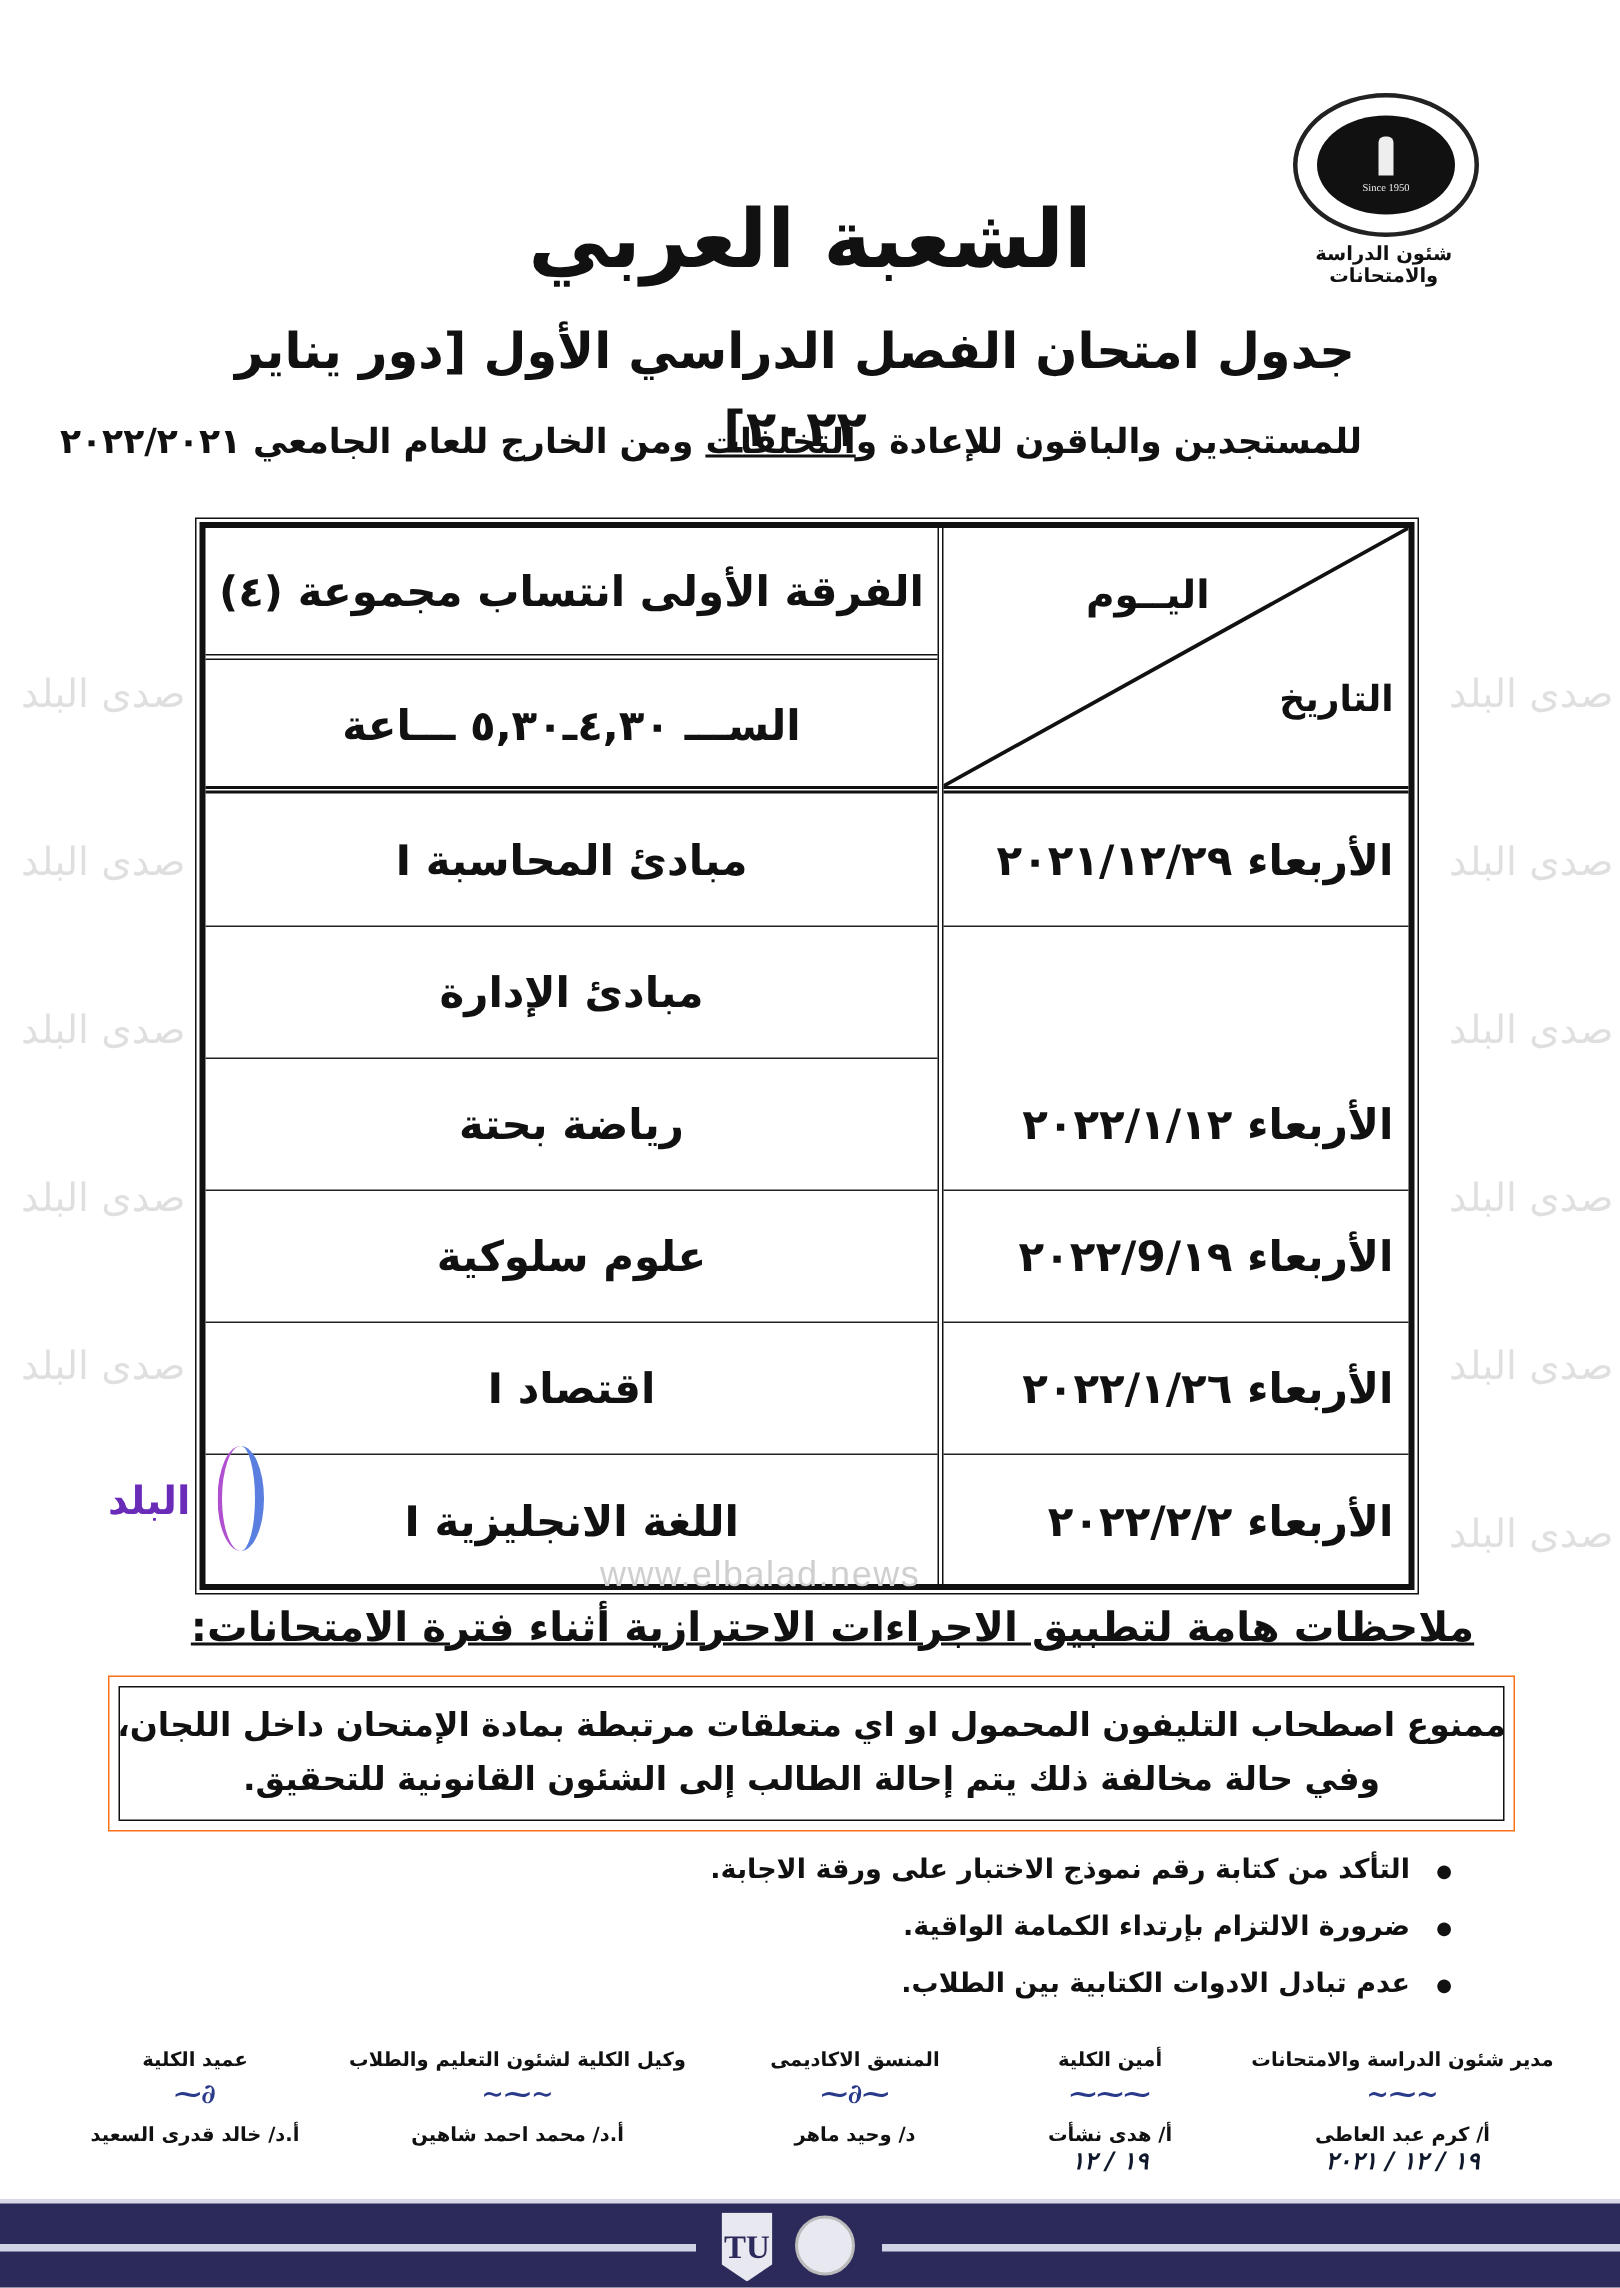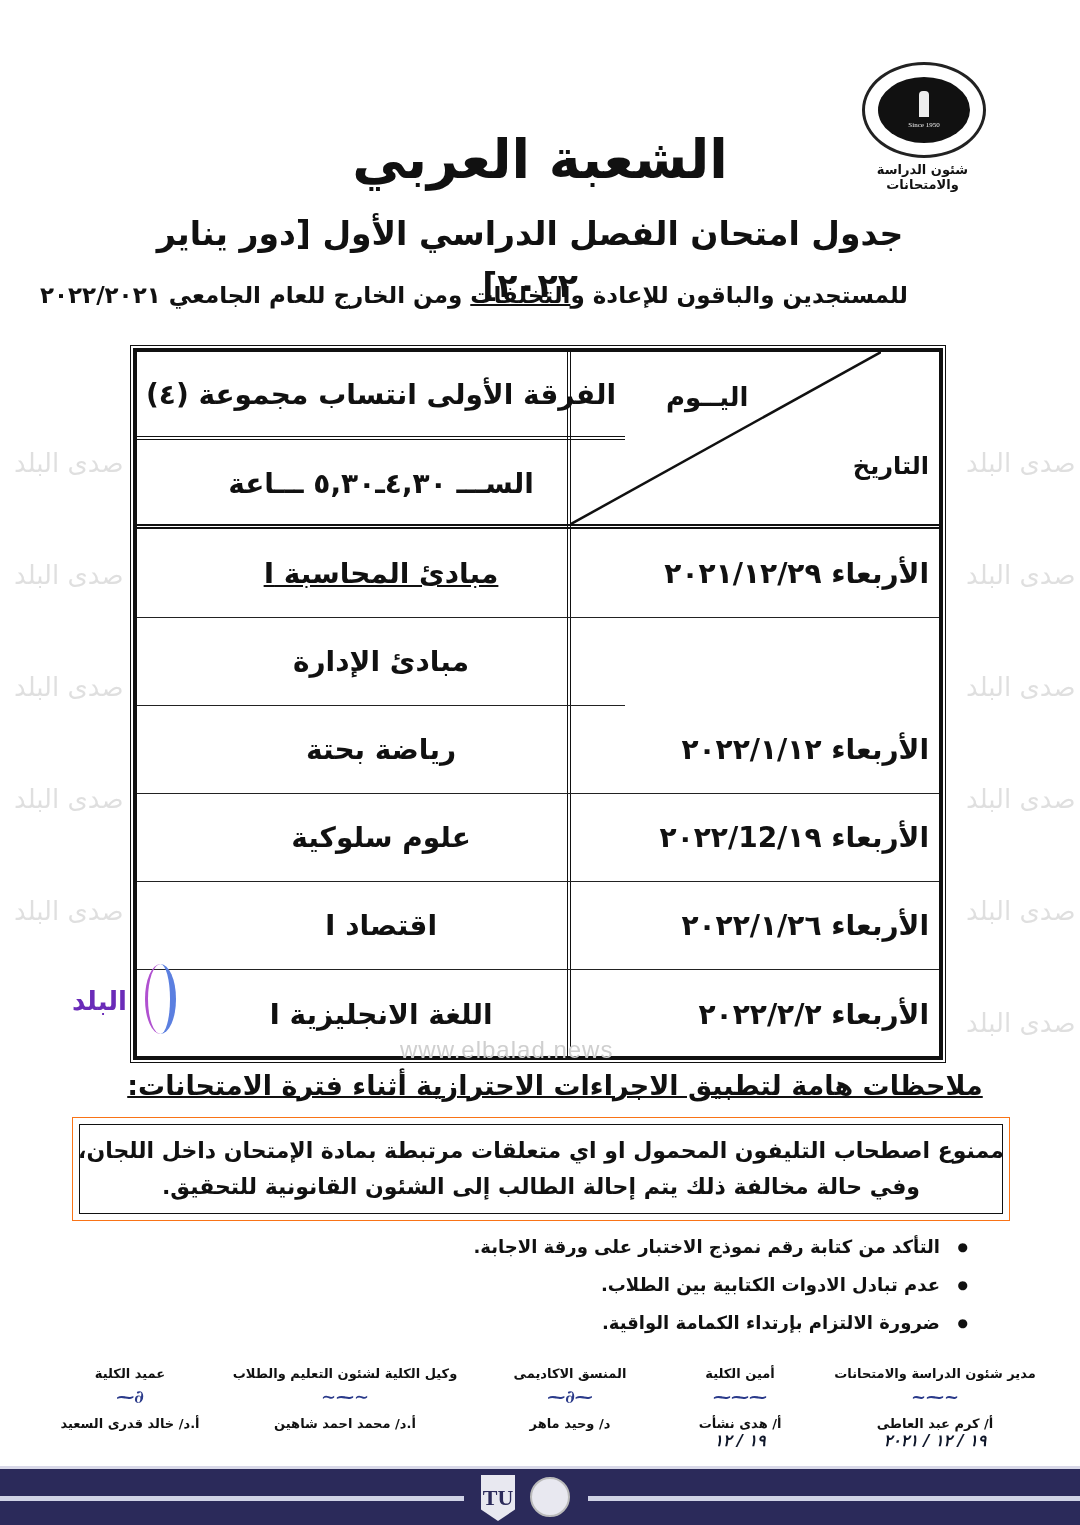--- a/index.html
+++ b/index.html
@@ -40,21 +40,21 @@
       font-size: 23px; font-weight: bold; direction: rtl; line-height: 46px;
     }
     .subtitle2 u { text-decoration-thickness: 2px; }
 
     
     .sched {
       left: 133px; top: 348px; width: 810px; height: 712px;
       border: 4px solid #111; box-sizing: border-box;
       outline: 1px solid #111; outline-offset: 2px;
     }
-    .col-date { position: absolute; right: 0; top: 0; width: 372px; height: 100%; border-left: 4px double #111; box-sizing: border-box; }
+    .col-date { position: absolute; right: 0; top: 0; width: 314px; height: 100%; border-left: 4px double #111; box-sizing: border-box; }
     .col-subj { position: absolute; left: 0; top: 0; width: 488px; height: 100%; }
     .hdr-cell { position: absolute; left: 0; right: 0; box-sizing: border-box; display: flex; align-items: center; justify-content: center; direction: rtl; font-weight: bold; }
     .hdr-group { top: 0; height: 88px; border-bottom: 4px double #111; font-size: 28px; }
     .hdr-time  { top: 90px; height: 82px; font-size: 28px; }
     .diag-cell { position: absolute; left: 0; top: 0; right: 0; height: 172px; }
     .diag-cell svg { position: absolute; left: 0; top: 0; }
     .lbl-day  { position: absolute; left: 95px; top: 30px; font-size: 26px; font-weight: bold; direction: rtl; }
     .lbl-date { position: absolute; right: 10px; top: 100px; font-size: 24px; font-weight: bold; direction: rtl; }
     .hdr-sep { position: absolute; left: 0; right: 0; top: 172px; border-top: 5px double #111; }
 
@@ -139,31 +139,31 @@
       <svg width="310" height="172">
         <line x1="0" y1="172" x2="310" y2="0" stroke="#111" stroke-width="2.5"></line>
       </svg>
       <span class="lbl-day">اليــوم</span>
       <span class="lbl-date">التاريخ</span>
     </div>
     <div class="hdr-sep"></div>
     <div class="rows">
       <div class="row date" style="top:0px;">الأربعاء ٢٠٢١/١٢/٢٩</div>
       <div class="row date" style="top:176px;">الأربعاء ٢٠٢٢/١/١٢</div>
-      <div class="row date" style="top:264px;">الأربعاء ٢٠٢٢/12/١٩</div>
+      <div class="row date" style="top:264px;">الأربعاء ٢٠٢٢/9/١٩</div>
       <div class="row date" style="top:352px;">الأربعاء ٢٠٢٢/١/٢٦</div>
       <div class="row date" style="top:440px;">الأربعاء ٢٠٢٢/٢/٢</div>
     </div>
   </div>
   <div class="col-subj">
     <div class="hdr-cell hdr-group">الفرقة الأولى انتساب مجموعة (٤)</div>
     <div class="hdr-cell hdr-time">الســـ ٤,٣٠ـ٥,٣٠ ـــاعة</div>
     <div class="hdr-sep"></div>
     <div class="rows">
-      <div class="row subj" style="top:0px;text-decoration:underline;">مبادئ المحاسبة I</div>
+      <div class="row subj" style="top:0px;">مبادئ المحاسبة I</div>
       <div class="row subj" style="top:88px;">مبادئ الإدارة</div>
       <div class="row subj" style="top:176px;">رياضة بحتة</div>
       <div class="row subj" style="top:264px;">علوم سلوكية</div>
       <div class="row subj" style="top:352px;">اقتصاد I</div>
       <div class="row subj" style="top:440px;">اللغة الانجليزية I</div>
     </div>
   </div>
 </div>
 
 <div class="abs brand-logo">
@@ -172,22 +172,22 @@
 </div>
 <div class="abs wm-url">www.elbalad.news</div>
 
 <div class="abs notes-title">ملاحظات هامة لتطبيق الاجراءات الاحترازية أثناء فترة الامتحانات:</div>
 <div class="abs warn-box">
   <div>ممنوع اصطحاب التليفون المحمول او اي متعلقات مرتبطة بمادة الإمتحان داخل اللجان،</div>
   <div>وفي حالة مخالفة ذلك يتم إحالة الطالب إلى الشئون القانونية للتحقيق.</div>
 </div>
 <ul class="abs bullets">
   <li>التأكد من كتابة رقم نموذج الاختبار على ورقة الاجابة.</li>
+  <li>ضرورة الالتزام بإرتداء الكمامة الواقية.</li>
   <li>عدم تبادل الادوات الكتابية بين الطلاب.</li>
-  <li>ضرورة الالتزام بإرتداء الكمامة الواقية.</li>
 </ul>
 
 <div class="abs sig" style="left:830px;top:1366px;width:210px;">
   <span class="role">مدير شئون الدراسة والامتحانات</span>
   <span class="scrawl">~⁓~</span>
   <span class="name">أ/ كرم عبد العاطى</span>
   <span class="date">١٩ / ١٢ / ٢٠٢١</span>
 </div>
 <div class="abs sig" style="left:660px;top:1366px;width:160px;">
   <span class="role">أمين الكلية</span>

